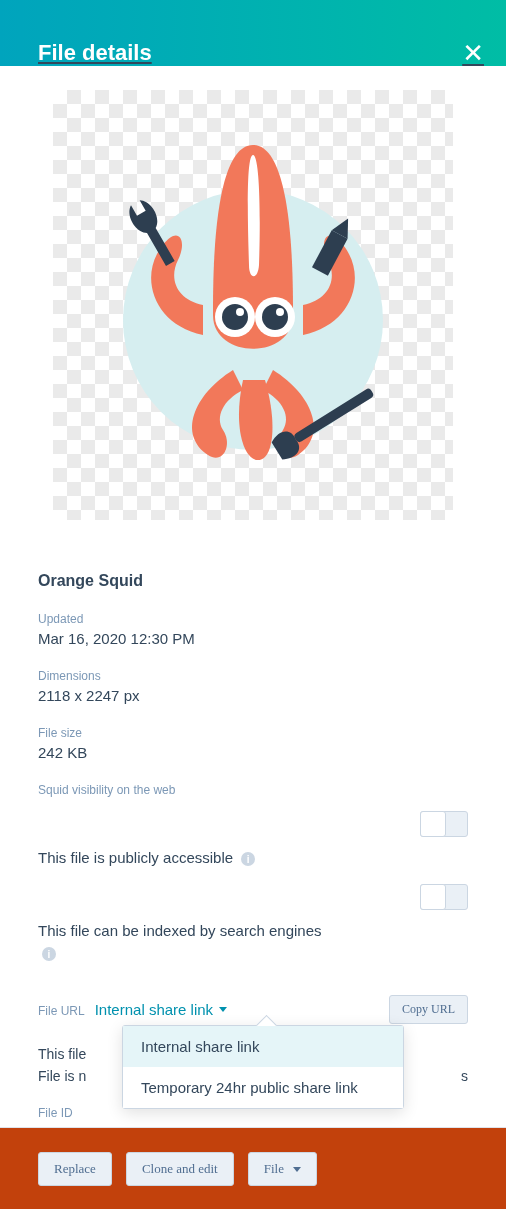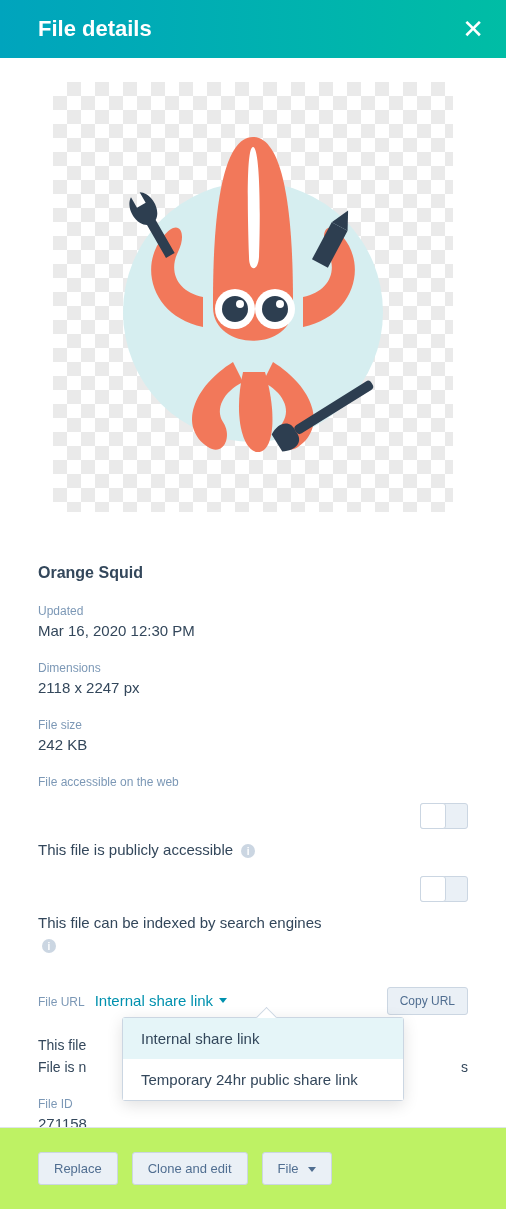--- a/index.html
+++ b/index.html
@@ -6,26 +6,27 @@
   body {
     width: 506px;
     height: 1209px;
     font-family: -apple-system, BlinkMacSystemFont, "Segoe UI", Helvetica, Arial, sans-serif;
     background: #fff;
     color: #33475b;
     overflow: hidden;
     position: relative;
   }
   .header {
-    height: 58px;
+    height: 66px;
     background: linear-gradient(90deg, #00a4bd 0%, #00bda5 100%);
     display: flex;
-    align-items: center;
+    align-items: flex-end;
     justify-content: space-between;
     padding: 0 22px 0 38px;
+    text-decoration: underline;
   }
   .header-title {
     color: #fff;
     font-size: 22px;
     font-weight: 600;
   }
   .close-x {
     color: #fff;
     font-size: 26px;
     cursor: pointer;
@@ -139,20 +140,21 @@
     border-top: 5px solid #0091ae;
   }
   .btn {
     border: 1px solid #cbd6e2;
     background: #eaf0f6;
     color: #506e91;
     font-size: 13px;
     padding: 8px 15px;
     border-radius: 3px;
     cursor: pointer;
+    font-family: Liberation Serif, serif;
   }
   .btn.small { padding: 6px 12px; font-size: 12px; }
   .dropdown {
     position: absolute;
     top: 30px;
     left: 84px;
     width: 282px;
     background: #fff;
     border: 1px solid #cbd6e2;
     border-radius: 3px;
@@ -184,21 +186,21 @@
     margin-top: 22px;
     font-size: 14px;
     color: #33475b;
   }
   .file-id-block { margin-top: 22px; }
   .footer {
     position: absolute;
     left: 0; right: 0; bottom: 0;
     height: 82px;
     border-top: 1px solid #dfe3eb;
-    background: #bef264;
+    background: #c2410c;
     display: flex;
     align-items: center;
     gap: 14px;
     padding: 0 38px;
   }
   .btn .caret-down { border-top-color: #506e91; margin-left: 6px; display: inline-block; vertical-align: middle; }
 </style>
 </head>
 <body>
 
@@ -256,21 +258,21 @@
     <div class="meta-label">Dimensions</div>
     <div class="meta-value">2118 x 2247 px</div>
   </div>
 
   <div class="meta-block">
     <div class="meta-label">File size</div>
     <div class="meta-value">242 KB</div>
   </div>
 
   <div class="meta-block">
-    <div class="meta-label">File accessible on the web</div>
+    <div class="meta-label">Squid visibility on the web</div>
     <div class="vis-row">
       <div class="vis-text">
         <span>This file is publicly accessible</span>
         <span class="info-icon">i</span>
       </div>
       <div class="toggle">
           <div class="knob"></div>
         </div>
     </div>
     <div class="vis-row">

